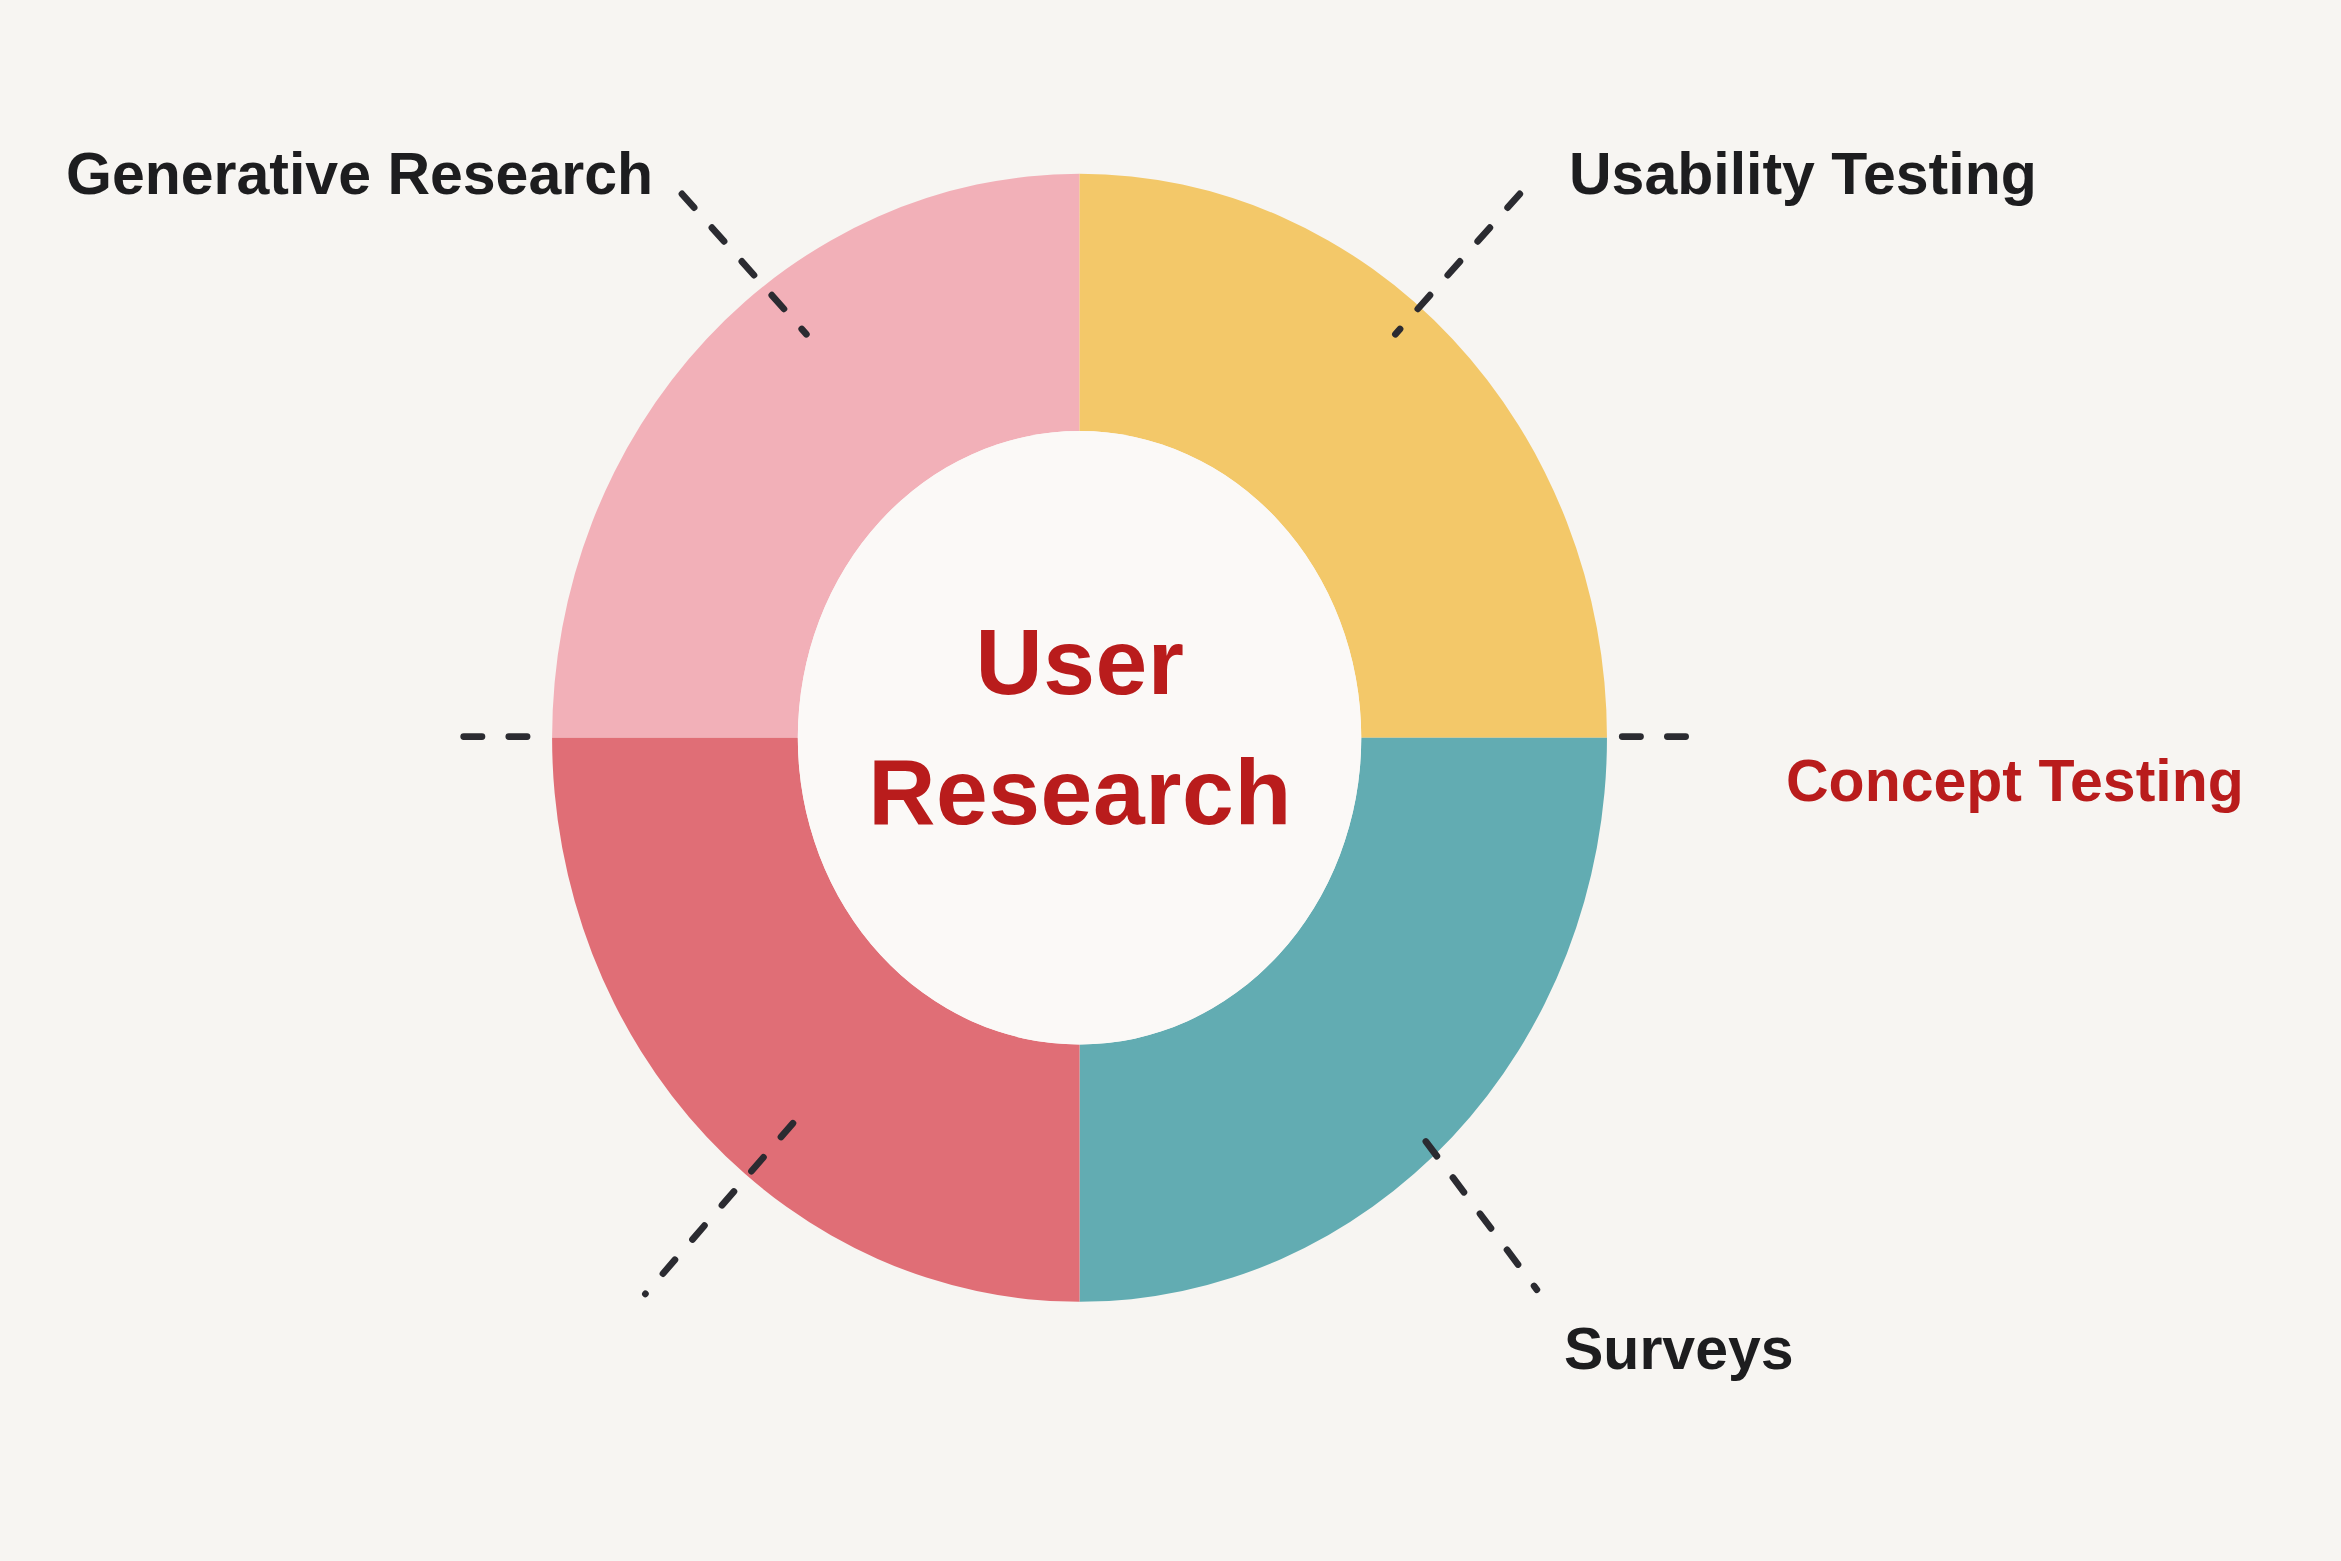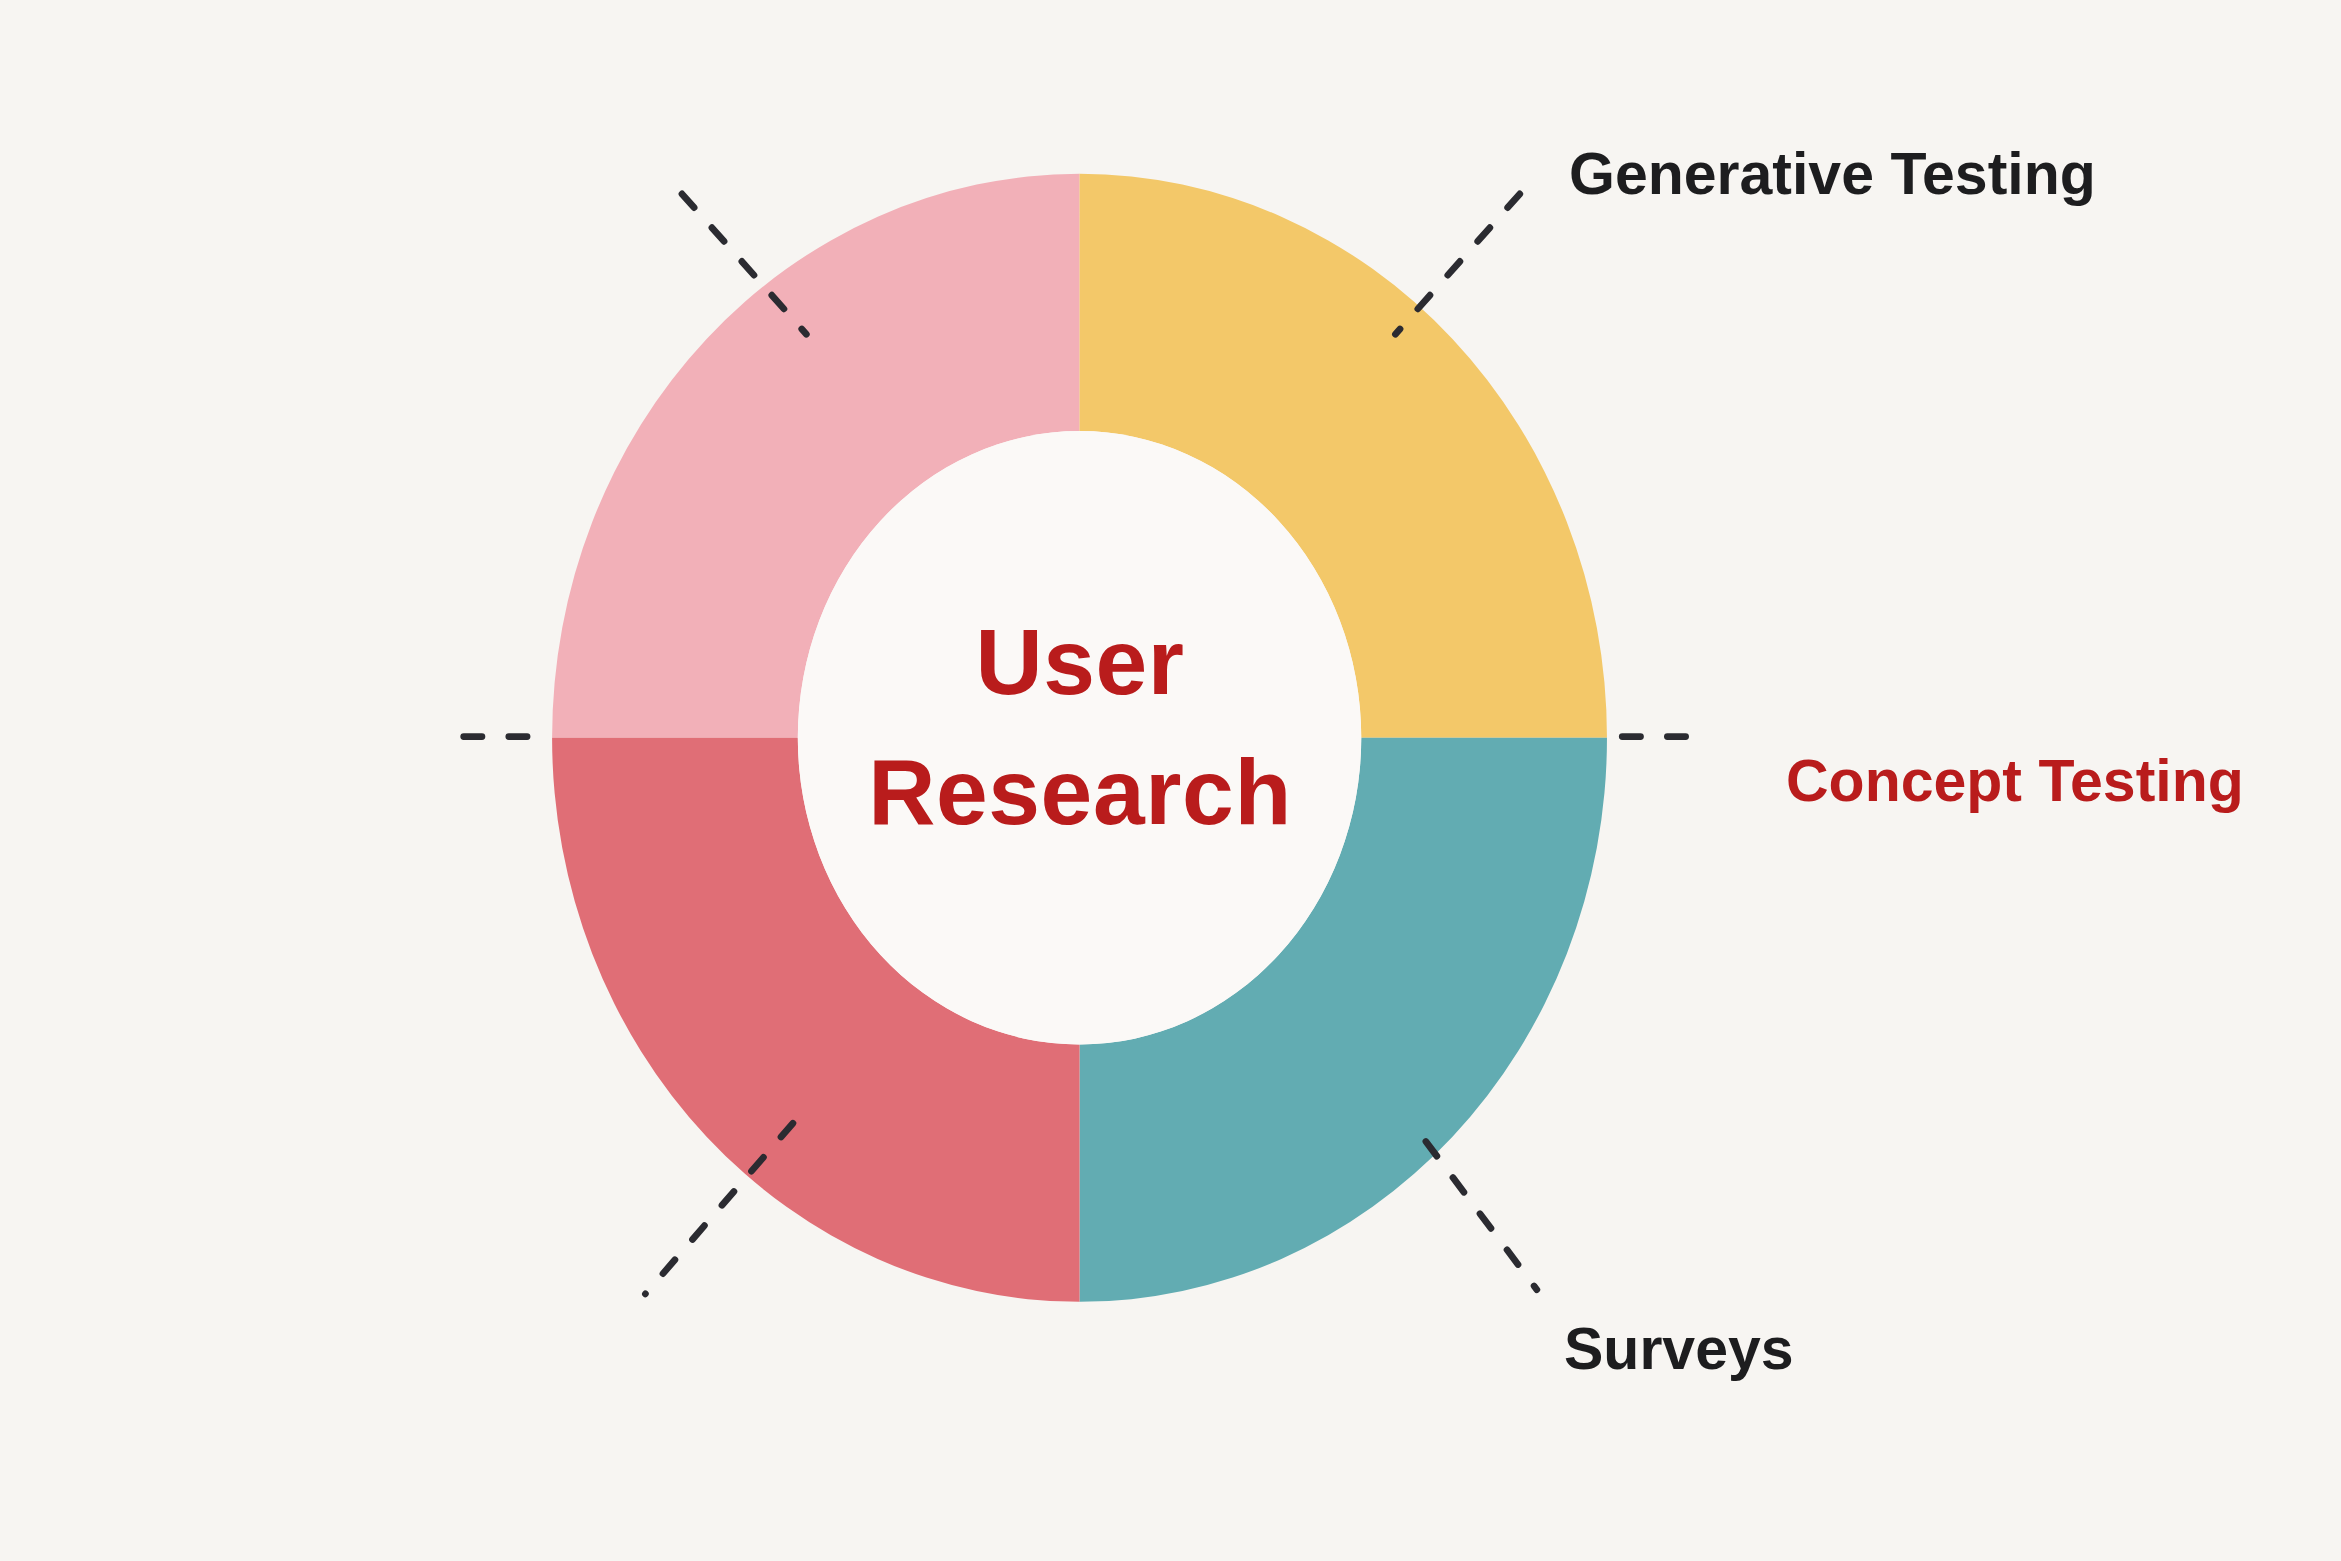--- a/index.html
+++ b/index.html
@@ -53,18 +53,19 @@
         <line x1="1300" y1="1842" x2="1058" y2="2122" stroke="#2B2B31" stroke-width="11" stroke-linecap="round" stroke-dasharray="30 44"></line>
         <line x1="2338" y1="1872" x2="2520" y2="2115" stroke="#2B2B31" stroke-width="11" stroke-linecap="round" stroke-dasharray="30 44"></line>
       </g>
   </svg>
 
   <div class="center-text" style="left: 1080px; top: 727px; color: #b91c1c;">
     <div>User</div>
     <div>Research</div>
   </div>
 
-  <div class="callout-label" style="left: 1569px; top: 174px; color: rgb(29, 29, 31);">Generative Testing</div>
+  <div class="callout-label" style="left: 66px; top: 174px; color: rgb(29, 29, 31);">Generative Research</div>
+  <div class="callout-label" style="left: 1569px; top: 174px; color: rgb(29, 29, 31);">Usability Testing</div>
   <div class="callout-label" style="left: 1786px; top: 737px; color: #b91c1c; margin-top: 44px;">Concept Testing</div>
   <div class="callout-label" style="left: 1564px; top: 1349px; color: rgb(29, 29, 31);">Surveys</div>
 
 </div>
 
 
 </body></html>

